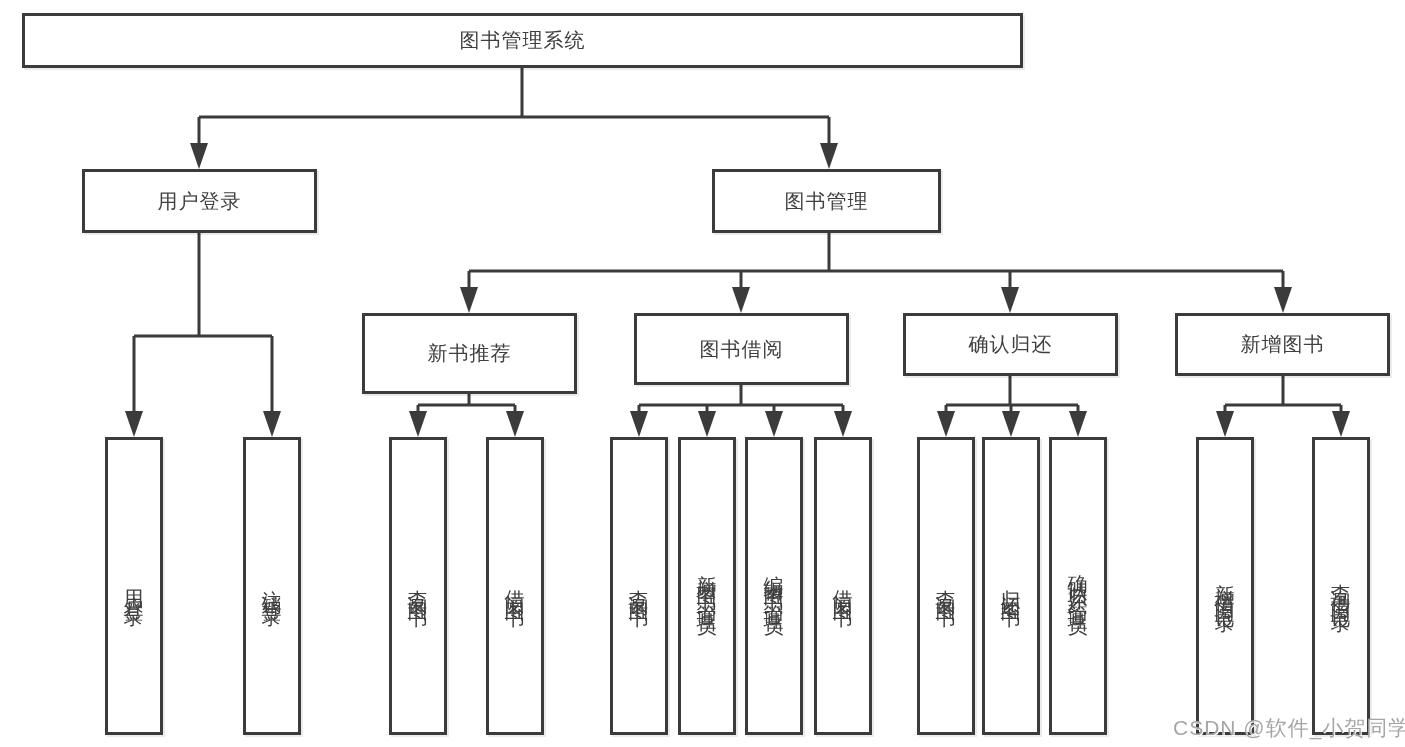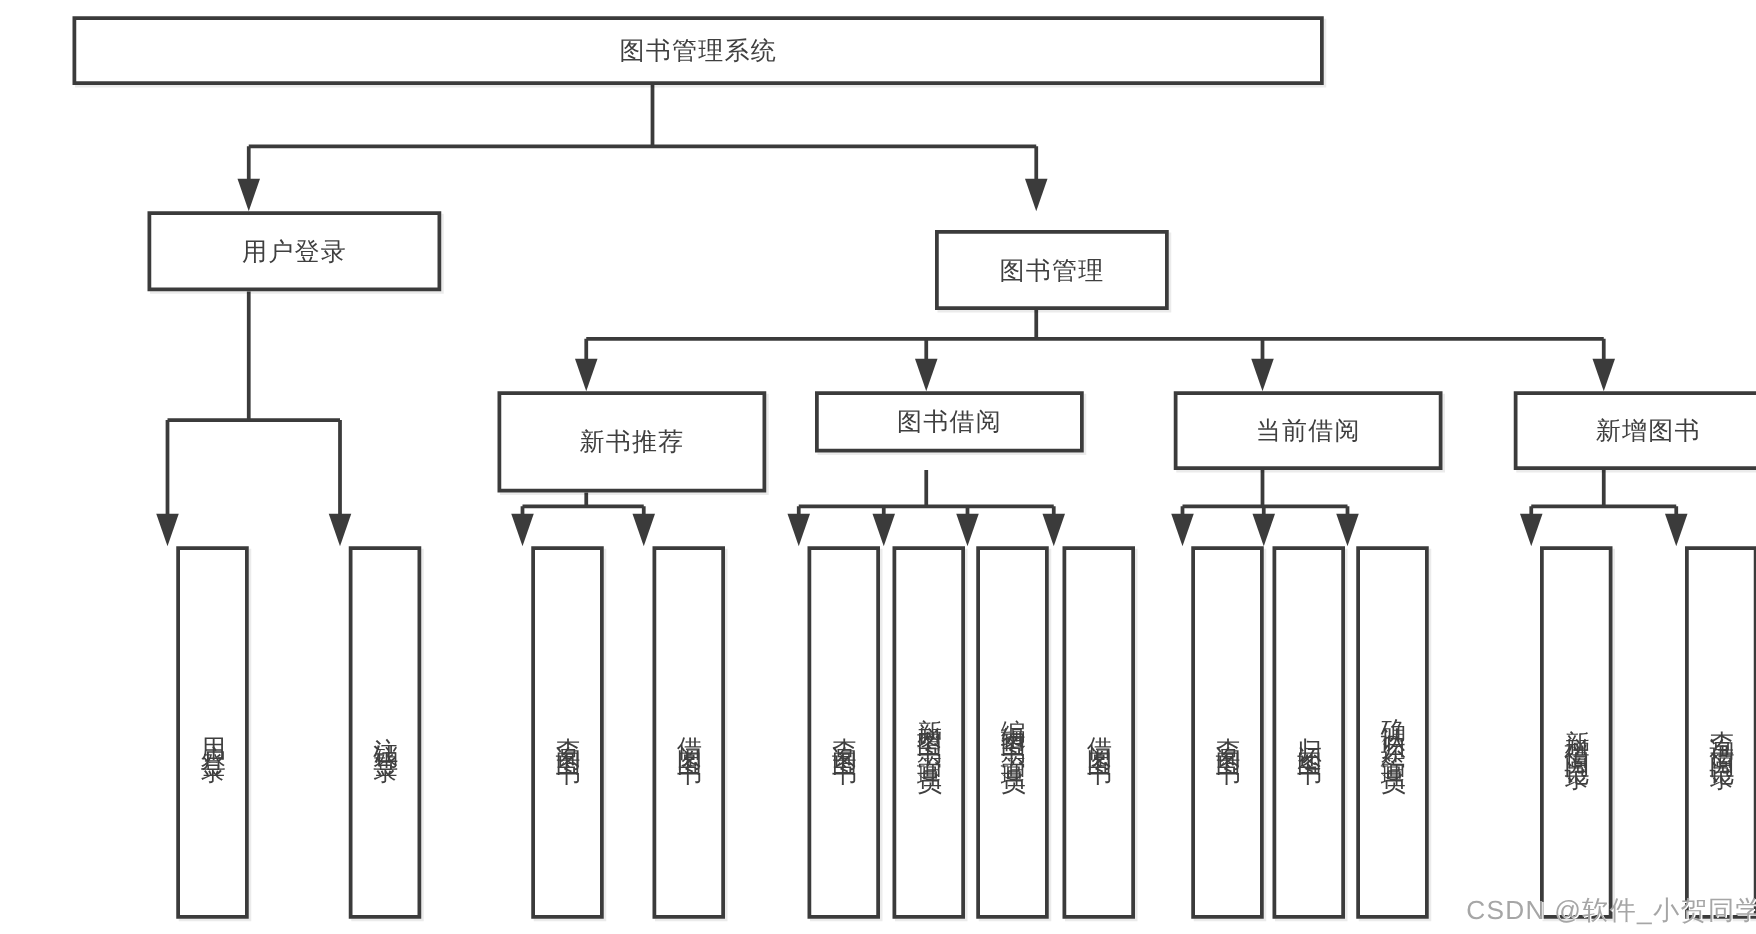--- a/index.html
+++ b/index.html
@@ -28,21 +28,20 @@
     box-sizing: border-box;
     border: 3px solid #3b3b3b;
     background: #ffffff;
     display: flex;
     align-items: center;
     justify-content: center;
     color: #3f3f3f;
     font-size: 20px;
     letter-spacing: 1px;
     box-shadow: 2px 2px 0 rgba(0,0,0,0.08);
-    margin-left: 36px;
   }
   .hnode span { white-space: nowrap; }
   .leaf {
     top: 437px;
     height: 298px;
     width: 58px;
   }
   .vtext {
     writing-mode: vertical-rl;
     text-orientation: mixed;
@@ -108,32 +107,32 @@
     </g>
   </svg>
 
   <div class="box hnode" style="left:22px; top:13px; width:1001px; height:55px">
     <span>图书管理系统</span>
   </div>
 
   <div class="box hnode" style="left:82px; top:169px; width:235px; height:64px">
     <span>用户登录</span>
   </div>
-  <div class="box hnode" style="left:712px; top:184px; width:187px; height:64px">
+  <div class="box hnode" style="left:712px; top:169px; width:229px; height:64px">
     <span>图书管理</span>
   </div>
 
   <div class="box hnode" style="left:362px; top:313px; width:215px; height:81px">
     <span>新书推荐</span>
   </div>
-  <div class="box hnode" style="left:616px; top:313px; width:215px; height:49px">
+  <div class="box hnode" style="left:634px; top:313px; width:215px; height:72px">
     <span>图书借阅</span>
   </div>
   <div class="box hnode" style="left:903px; top:313px; width:215px; height:63px">
-    <span>当前借阅</span>
+    <span>确认归还</span>
   </div>
   <div class="box hnode" style="left:1175px; top:313px; width:215px; height:63px">
     <span>新增图书</span>
   </div>
 
   <div class="box leaf" style="left:105px">
     <span class="vtext">用户登录</span>
   </div>
   <div class="box leaf" style="left:243px">
     <span class="vtext">注销登录</span>

